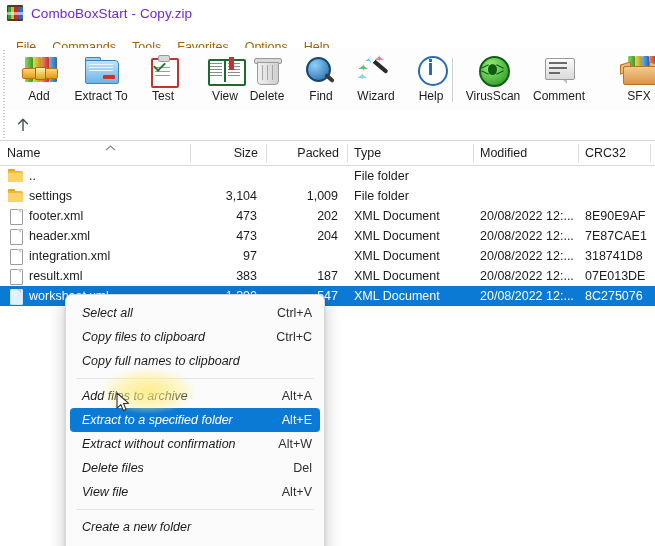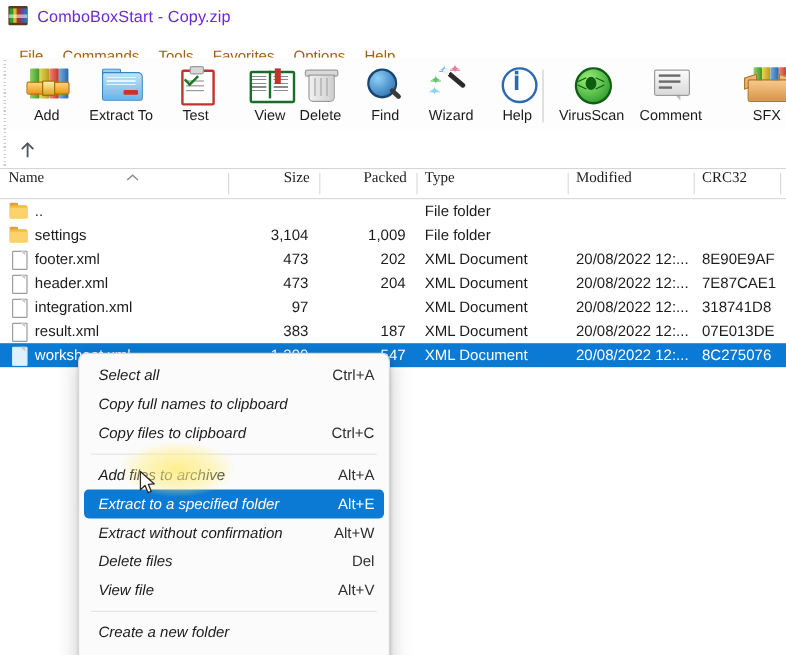--- a/index.html
+++ b/index.html
@@ -289,25 +289,24 @@
     border-top: 1px solid #d6d6d6;
     overflow: hidden;
   }
   .lv-header {
     position: relative; height: 24px;
     background: #ffffff;
     border-bottom: 1px solid #d9d9d9;
   }
   .lv-header .col {
     position: absolute; top: 0; height: 24px;
-    display:flex; 
+    display:flex; align-items:center;
     font-size: 12.5px; color: #1b1b1b;
     box-sizing:border-box;
     cursor: default;
-    font-family: Liberation Serif, serif;
   }
   .lv-header .col.num { justify-content: flex-end; padding-right: 8px; }
   .lv-header .col.txt { justify-content: flex-start; padding-left: 7px; }
   .lv-header .divider {
     position:absolute; top:3px; width:1px; height:18px; background:#dcdcdc;
   }
   .sort-caret {
     position:absolute; top:4px; left:105px;
     width:9px; height:5px;
     color:#8a8a8a; font-size:9px; line-height:5px;
@@ -706,26 +705,26 @@
   </div>
 
   <div class="glow"></div>
 
   <div class="ctxmenu">
     <div class="mitem">
       <span class="label">Select all</span>
       <span class="accel">Ctrl+A</span>
     </div>
     <div class="mitem">
+      <span class="label">Copy files to clipboard</span>
+      <span class="accel">Ctrl+C</span>
+    </div>
+    <div class="mitem">
       <span class="label">Copy full names to clipboard</span>
       <span class="accel"></span>
-    </div>
-    <div class="mitem">
-      <span class="label">Copy files to clipboard</span>
-      <span class="accel">Ctrl+C</span>
     </div>
 
     <div class="msep"></div>
 
     <div class="mitem">
       <span class="label">Add files to archive</span>
       <span class="accel">Alt+A</span>
     </div>
     <div class="mitem hl">
       <span class="label">Extract to a specified folder</span>

